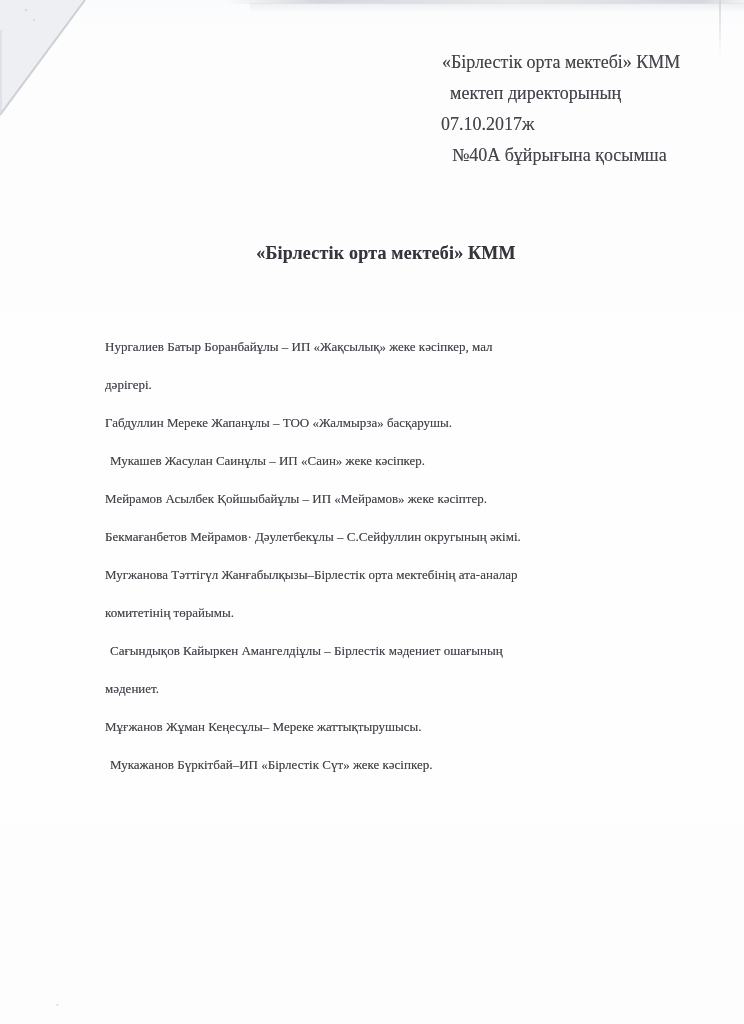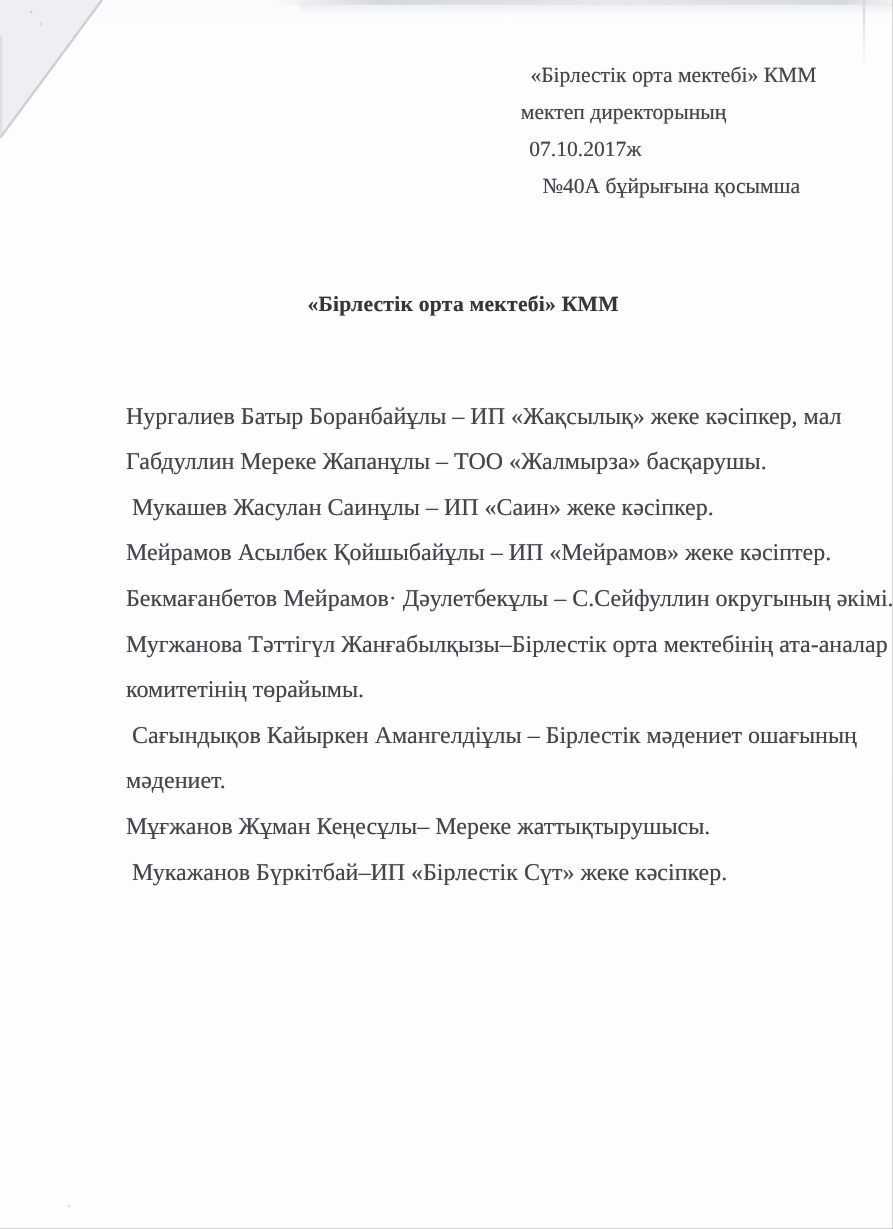--- a/index.html
+++ b/index.html
@@ -38,36 +38,36 @@
   .speck-2 { left: 33px; top: 19px; width: 2px; height: 2px; opacity: .7; }
   .speck-3 { left: 56px; top: 1004px; width: 3px; height: 2px; opacity: .5; }
 
   
   .header-block {
     position: absolute; left: 428px; top: 47px;
     font-size: 18px; line-height: 31px; white-space: nowrap;
   }
   .header-line { white-space: nowrap; }
   .hl-0 { padding-left: 14px; }
-  .hl-1 { padding-left: 6px; }
+  .hl-1 { padding-left: 6px; margin-left: 16px; }
   .hl-2 { padding-left: 13px; }
   .hl-3 { padding-left: 0; margin-left: 24px; }
 
   
   .title-block {
     position: absolute; left: 103px; top: 237px; width: 566px;
     text-align: center; font-weight: bold; font-size: 18px;
     line-height: 32px; letter-spacing: 0.2px; color: #35363c;
   }
   .title-line { white-space: nowrap; }
 
   
   .body-block {
     position: absolute; left: 105px; top: 328px; width: 600px;
-    font-size: 20px; line-height: 38px;
+    font-size: 13px; line-height: 38px;
   }
   .member-entry { margin: 0; }
   .member-line { white-space: nowrap; }
   .ind { padding-left: 5px; }
 </style>
 </head>
 <body>
 
 <div class="page">
 
@@ -93,20 +93,21 @@
   </div>
 
   <div class="title-block scan-text">
     <div class="title-line">«Бірлестік орта мектебі» КММ</div>
   </div>
 
   <div class="body-block scan-text">
 
     <div class="member-entry">
       <div class="member-line">Нургалиев Батыр Боранбайұлы – ИП «Жақсылық» жеке кәсіпкер, мал</div>
+      <div class="member-line">дәрігері.</div>
     </div>
 
     <div class="member-entry">
       <div class="member-line">Габдуллин Мереке Жапанұлы – ТОО «Жалмырза» басқарушы.</div>
     </div>
 
     <div class="member-entry">
       <div class="member-line ind">Мукашев Жасулан Саинұлы – ИП «Саин» жеке кәсіпкер.</div>
     </div>
 

